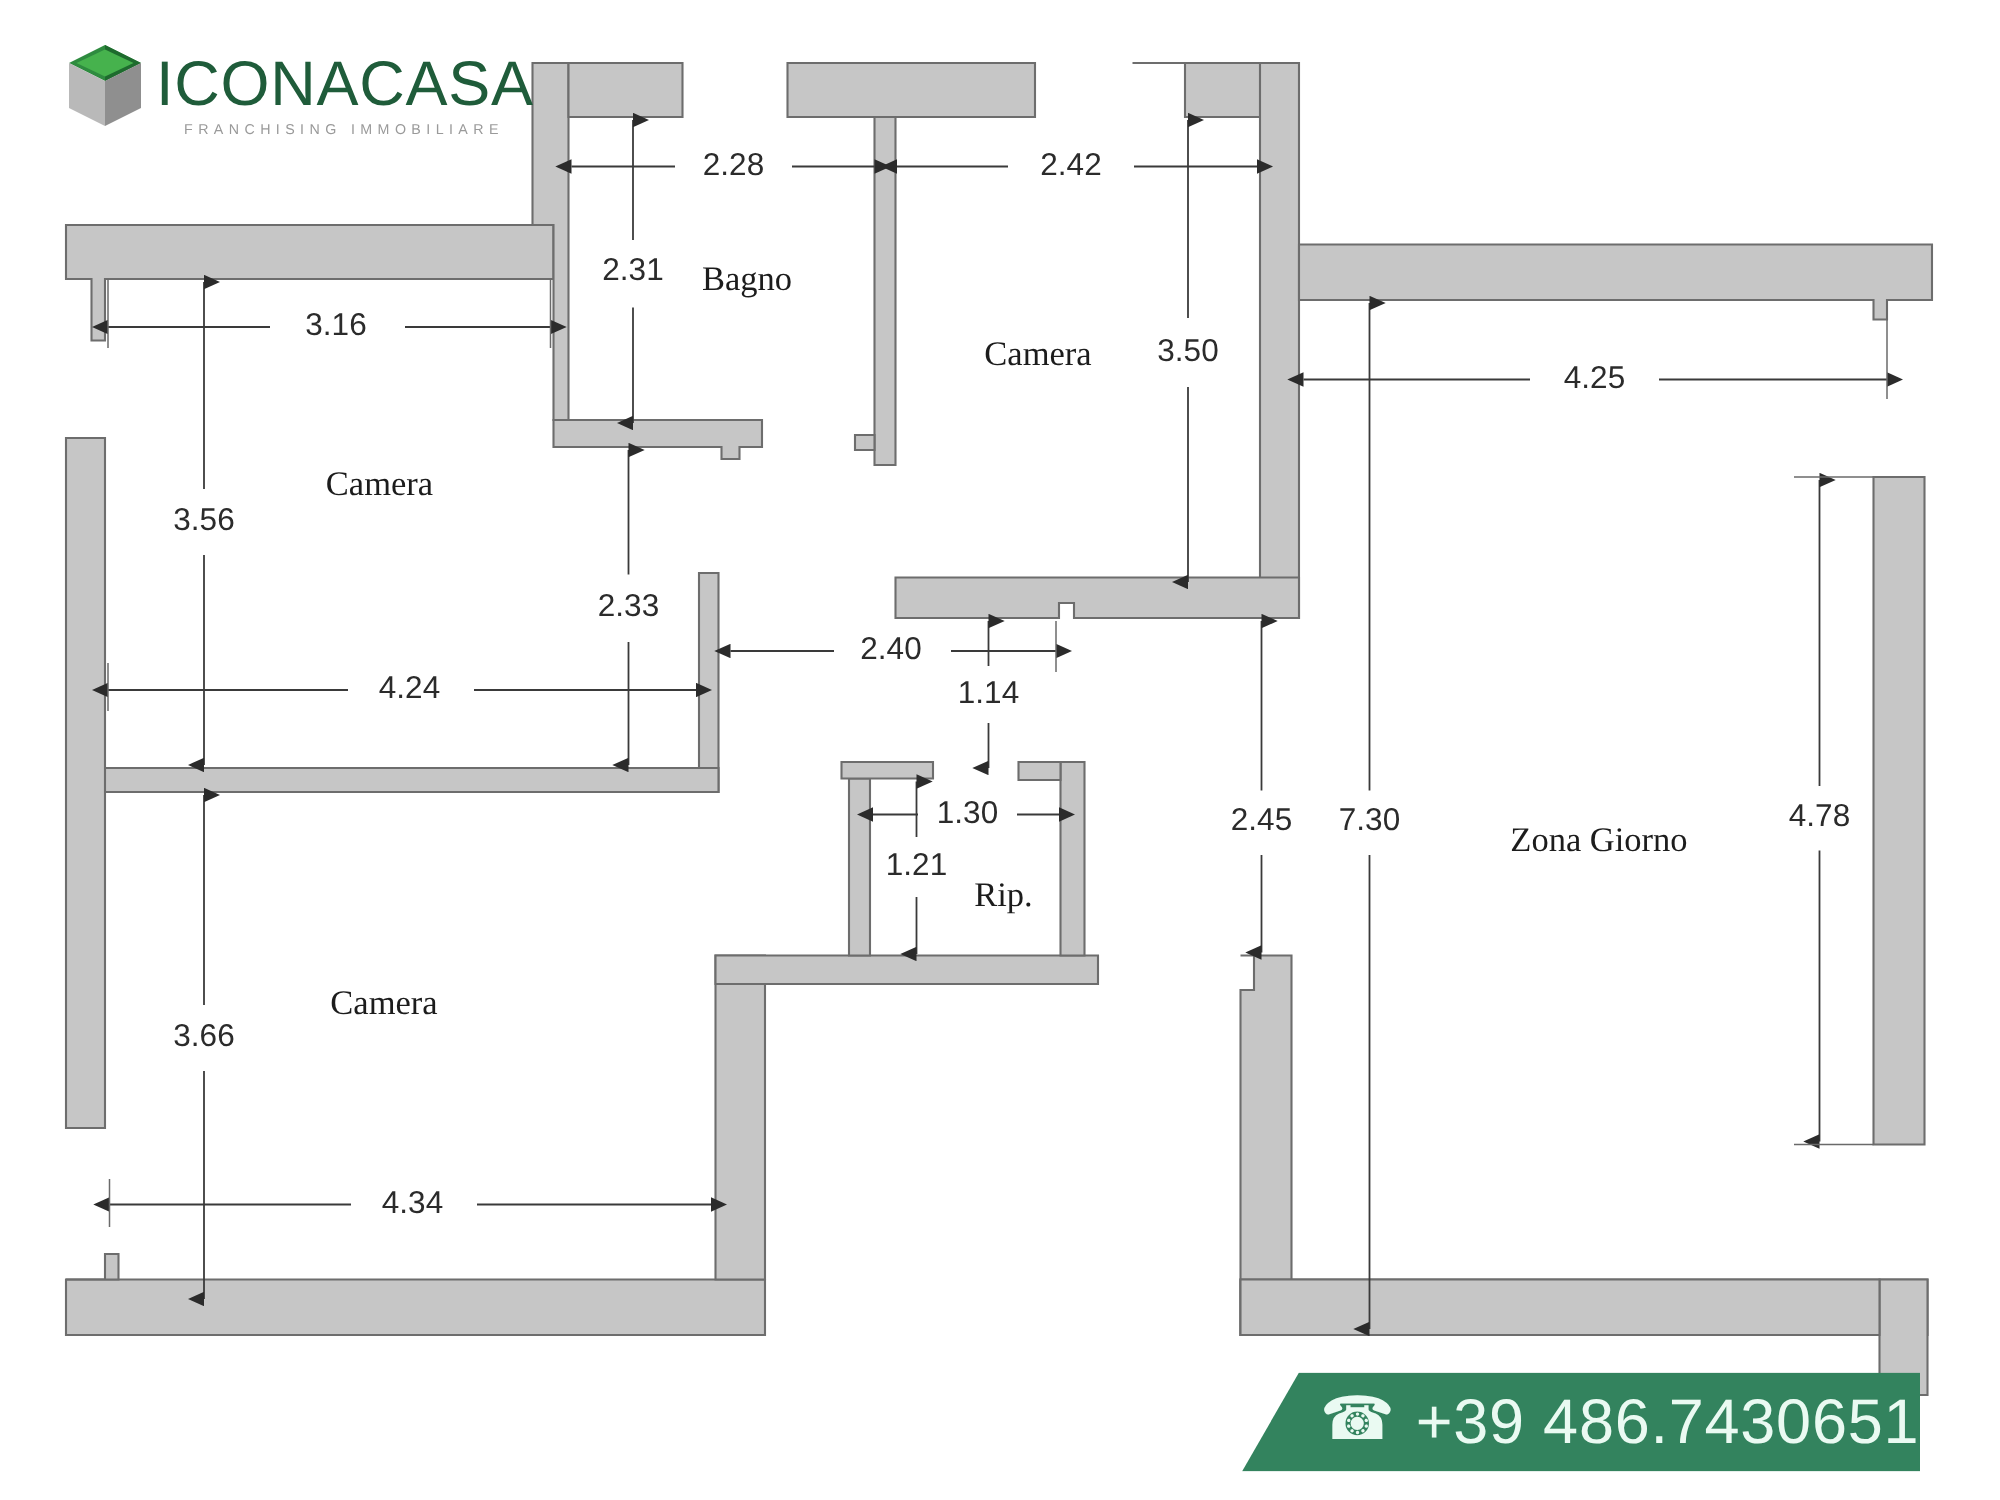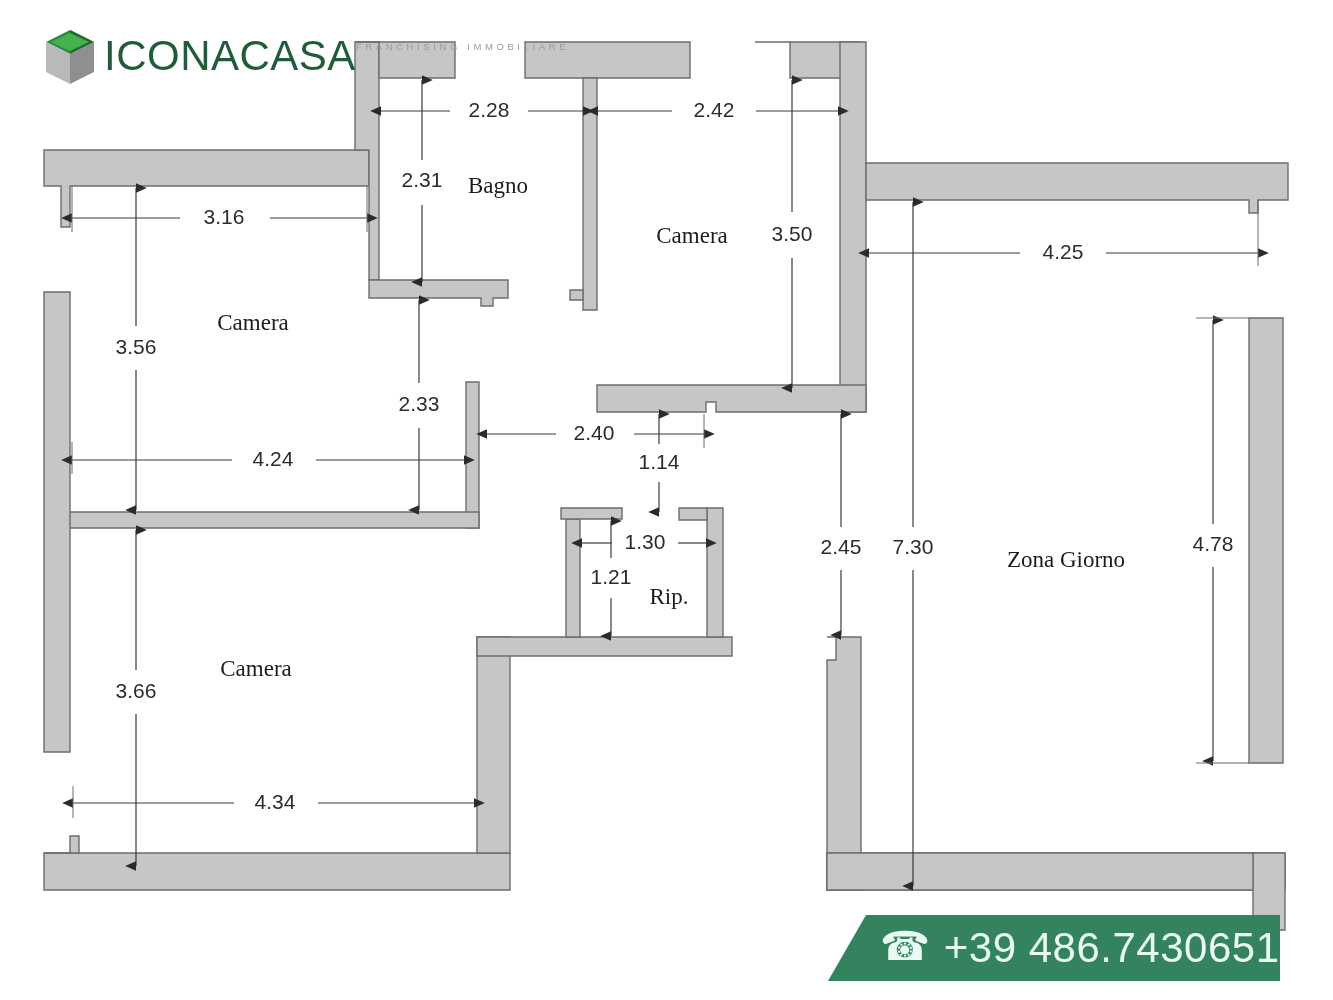--- a/index.html
+++ b/index.html
@@ -37,38 +37,39 @@
     align-items: flex-start;
     gap: 8px;
   }
   .logo-mark {
     width: 52px;
     height: 62px;
     flex: 0 0 auto;
   }
   .logo-text-wrap {
     display: flex;
+    flex-direction: column;
     padding-top: 8px;
   }
   .logo-word {
     font-family: "Liberation Sans", sans-serif;
     font-size: 42px;
     letter-spacing: 0.5px;
     color: #1f5c3a;
     line-height: 0.95;
     font-weight: 400;
   }
   .logo-sub {
     font-family: "Liberation Sans", sans-serif;
     font-size: 9.5px;
     letter-spacing: 3.6px;
     color: #9a9a9a;
     text-align: right;
     margin-top: 5px;
-    padding-right: 10px;
+    padding-right: 20px;
   }
   
   .phone-banner {
     position: absolute;
     left: 828px;
     top: 915px;
     width: 452px;
     height: 66px;
     background: #33835e;
     color: #e9fdf3;

